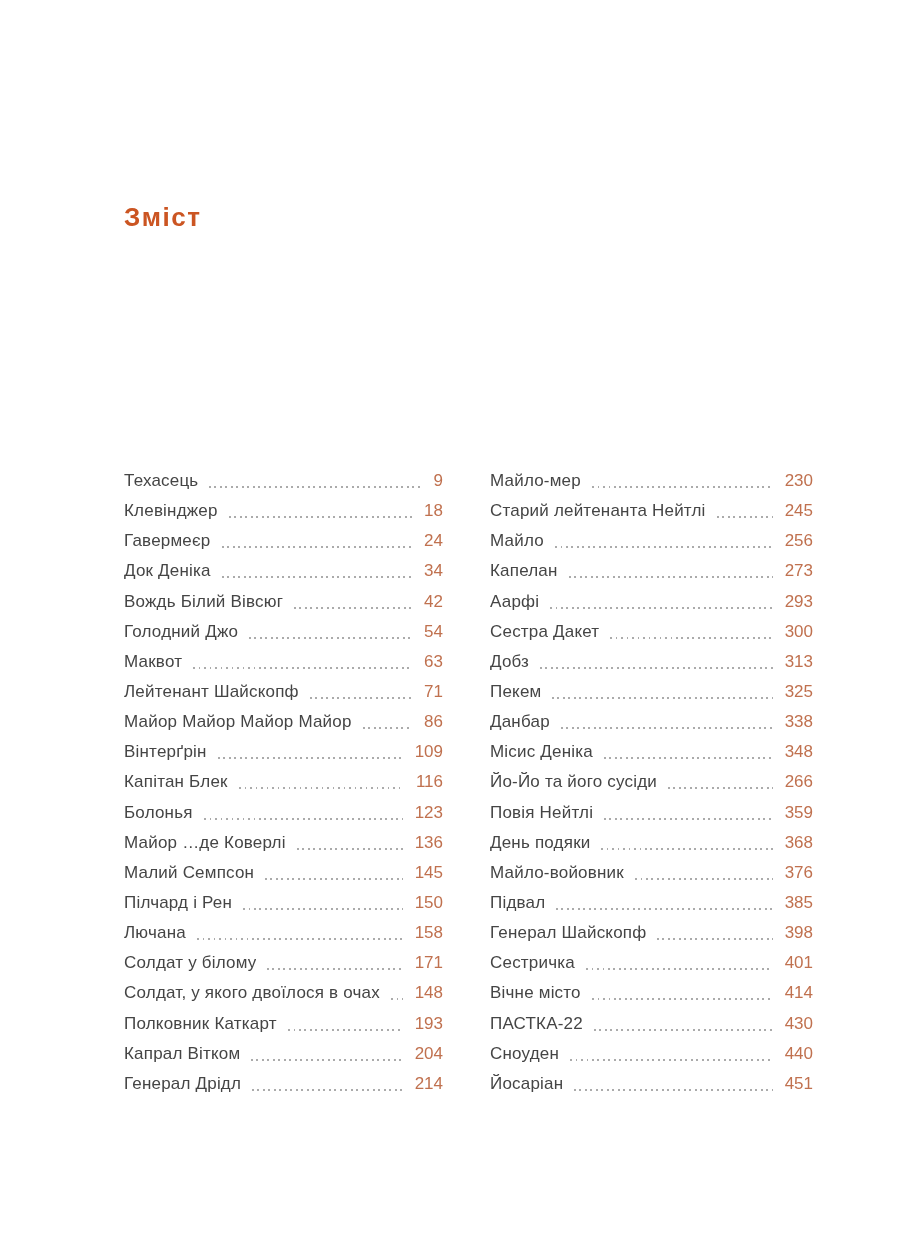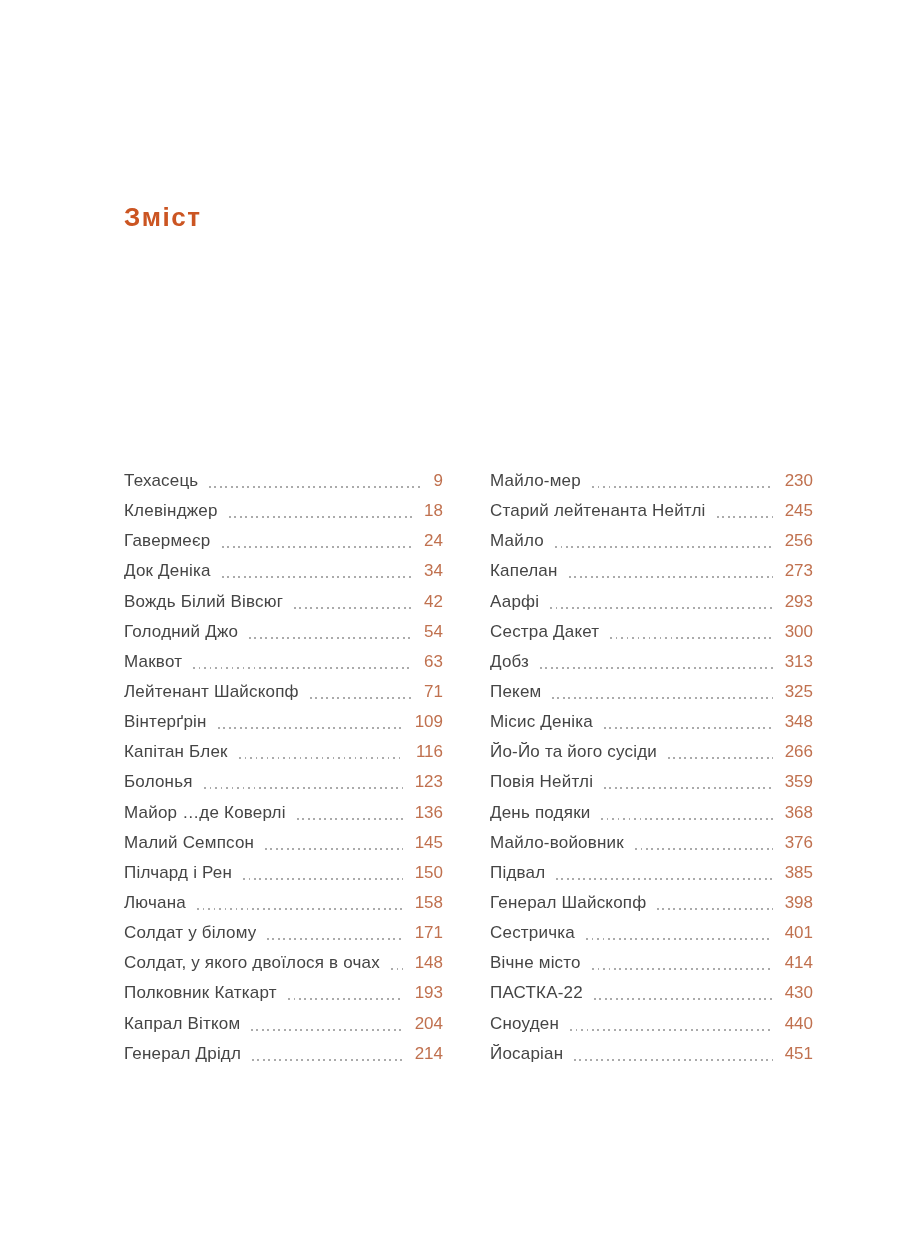--- a/index.html
+++ b/index.html
@@ -121,20 +121,25 @@
     <span class="leader"></span>
     <span class="page-num">63</span>
   </div>
 
   <div class="toc-row">
     <span class="entry-title">Лейтенант Шайскопф</span>
     <span class="leader"></span>
     <span class="page-num">71</span>
   </div>
 
+  <div class="toc-row">
+    <span class="entry-title">Майор Майор Майор Майор</span>
+    <span class="leader"></span>
+    <span class="page-num">86</span>
+  </div>
 
   <div class="toc-row">
     <span class="entry-title">Вінтерґрін</span>
     <span class="leader"></span>
     <span class="page-num">109</span>
   </div>
 
   <div class="toc-row">
     <span class="entry-title">Капітан Блек</span>
     <span class="leader"></span>
@@ -243,20 +248,25 @@
     <span class="leader"></span>
     <span class="page-num">313</span>
   </div>
 
   <div class="toc-row">
     <span class="entry-title">Пекем</span>
     <span class="leader"></span>
     <span class="page-num">325</span>
   </div>
 
+  <div class="toc-row">
+    <span class="entry-title">Данбар</span>
+    <span class="leader"></span>
+    <span class="page-num">338</span>
+  </div>
 
   <div class="toc-row">
     <span class="entry-title">Місис Деніка</span>
     <span class="leader"></span>
     <span class="page-num">348</span>
   </div>
 
   <div class="toc-row">
     <span class="entry-title">Йо-Йо та його сусіди</span>
     <span class="leader"></span>

